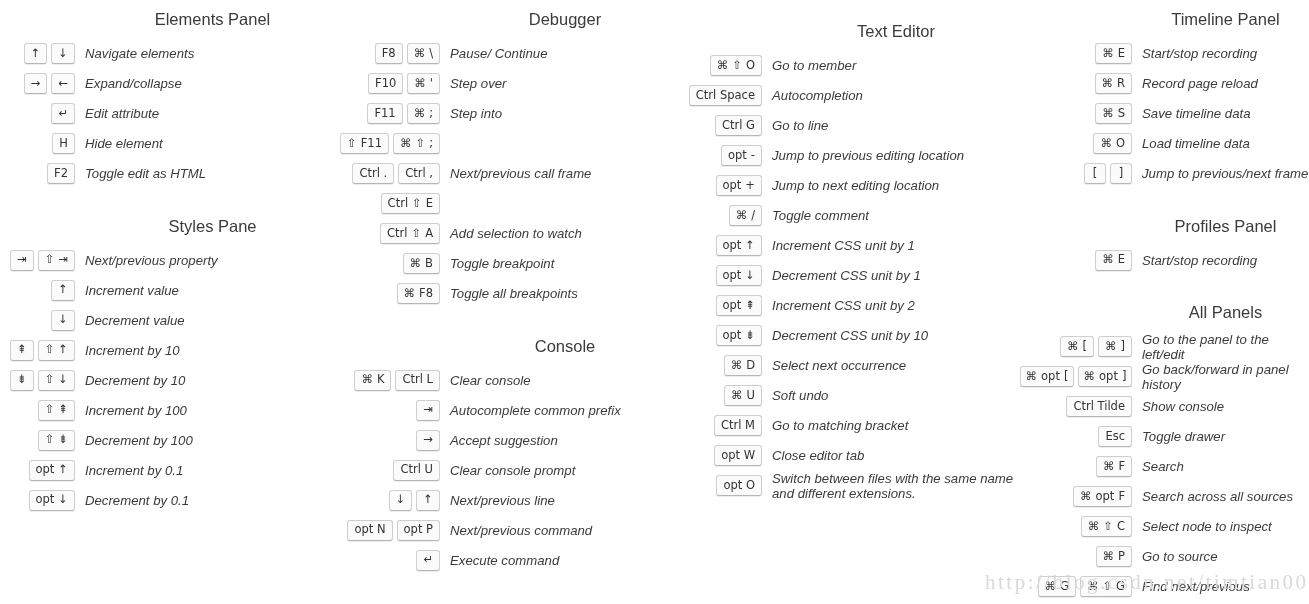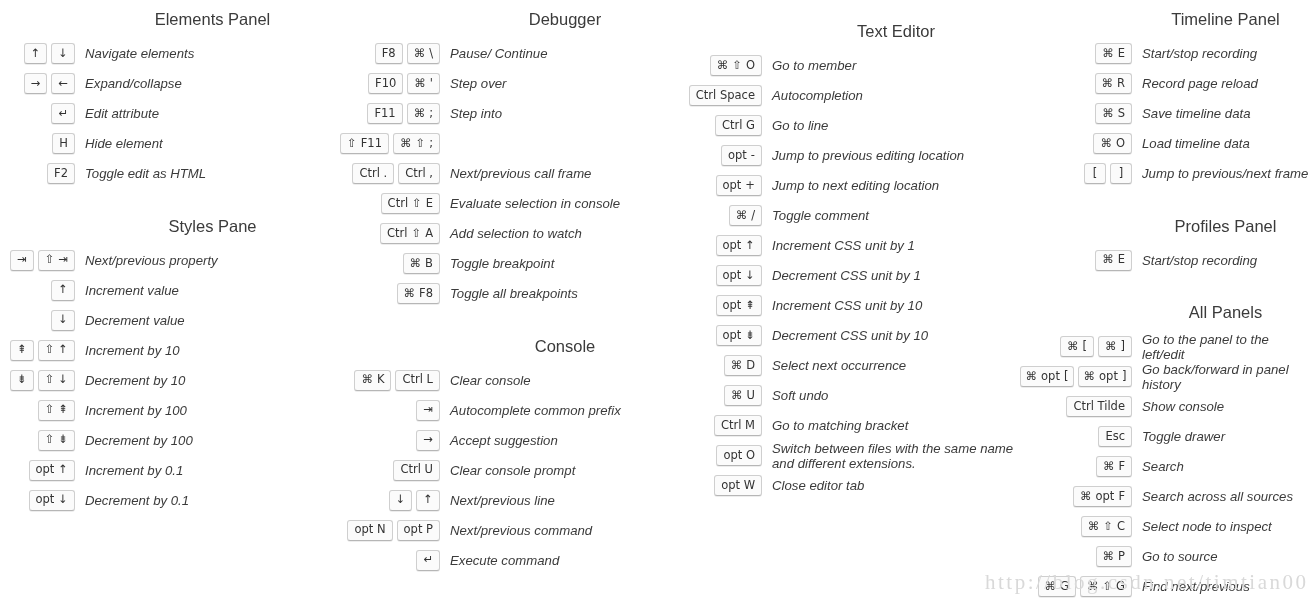--- a/index.html
+++ b/index.html
@@ -338,21 +338,20 @@
           <div class="desc">Next/previous call frame</div>
         </div>
         <div class="row">
           <div class="keys">
             <span class="key">
               <span class="glyph">Ctrl</span>
               <span class="glyph">⇧</span>
               <span class="glyph">E</span>
             </span>
           </div>
-          <div class="desc">Evaluate selection in console</div>
         </div>
         <div class="row">
           <div class="keys">
             <span class="key">
               <span class="glyph">Ctrl</span>
               <span class="glyph">⇧</span>
               <span class="glyph">A</span>
             </span>
           </div>
           <div class="desc">Add selection to watch</div>
@@ -521,21 +520,21 @@
           </div>
           <div class="desc">Decrement CSS unit by 1</div>
         </div>
         <div class="row">
           <div class="keys">
             <span class="key">
               <span class="glyph">opt</span>
               <span class="glyph">⇞</span>
             </span>
           </div>
-          <div class="desc">Increment CSS unit by 10</div>
+          <div class="desc">Increment CSS unit by 2</div>
         </div>
         <div class="row">
           <div class="keys">
             <span class="key">
               <span class="glyph">opt</span>
               <span class="glyph">⇟</span>
             </span>
           </div>
           <div class="desc">Decrement CSS unit by 10</div>
         </div>
@@ -561,32 +560,32 @@
           <div class="keys">
             <span class="key">
               <span class="glyph">Ctrl M</span>
             </span>
           </div>
           <div class="desc">Go to matching bracket</div>
         </div>
         <div class="row">
           <div class="keys">
             <span class="key">
+              <span class="glyph">opt W</span>
+            </span>
+          </div>
+          <div class="desc">Close editor tab</div>
+        </div>
+        <div class="row">
+          <div class="keys">
+            <span class="key">
               <span class="glyph">opt O</span>
             </span>
           </div>
           <div class="desc">Switch between files with the same name and different extensions.</div>
-        </div>
-        <div class="row">
-          <div class="keys">
-            <span class="key">
-              <span class="glyph">opt W</span>
-            </span>
-          </div>
-          <div class="desc">Close editor tab</div>
         </div>
       </div>
     </div>
     <div class="column col-3">
       <div class="section">
         <div class="section-title">Timeline Panel</div>
         <div class="row">
           <div class="keys">
             <span class="key">
               <span class="glyph">⌘</span>

